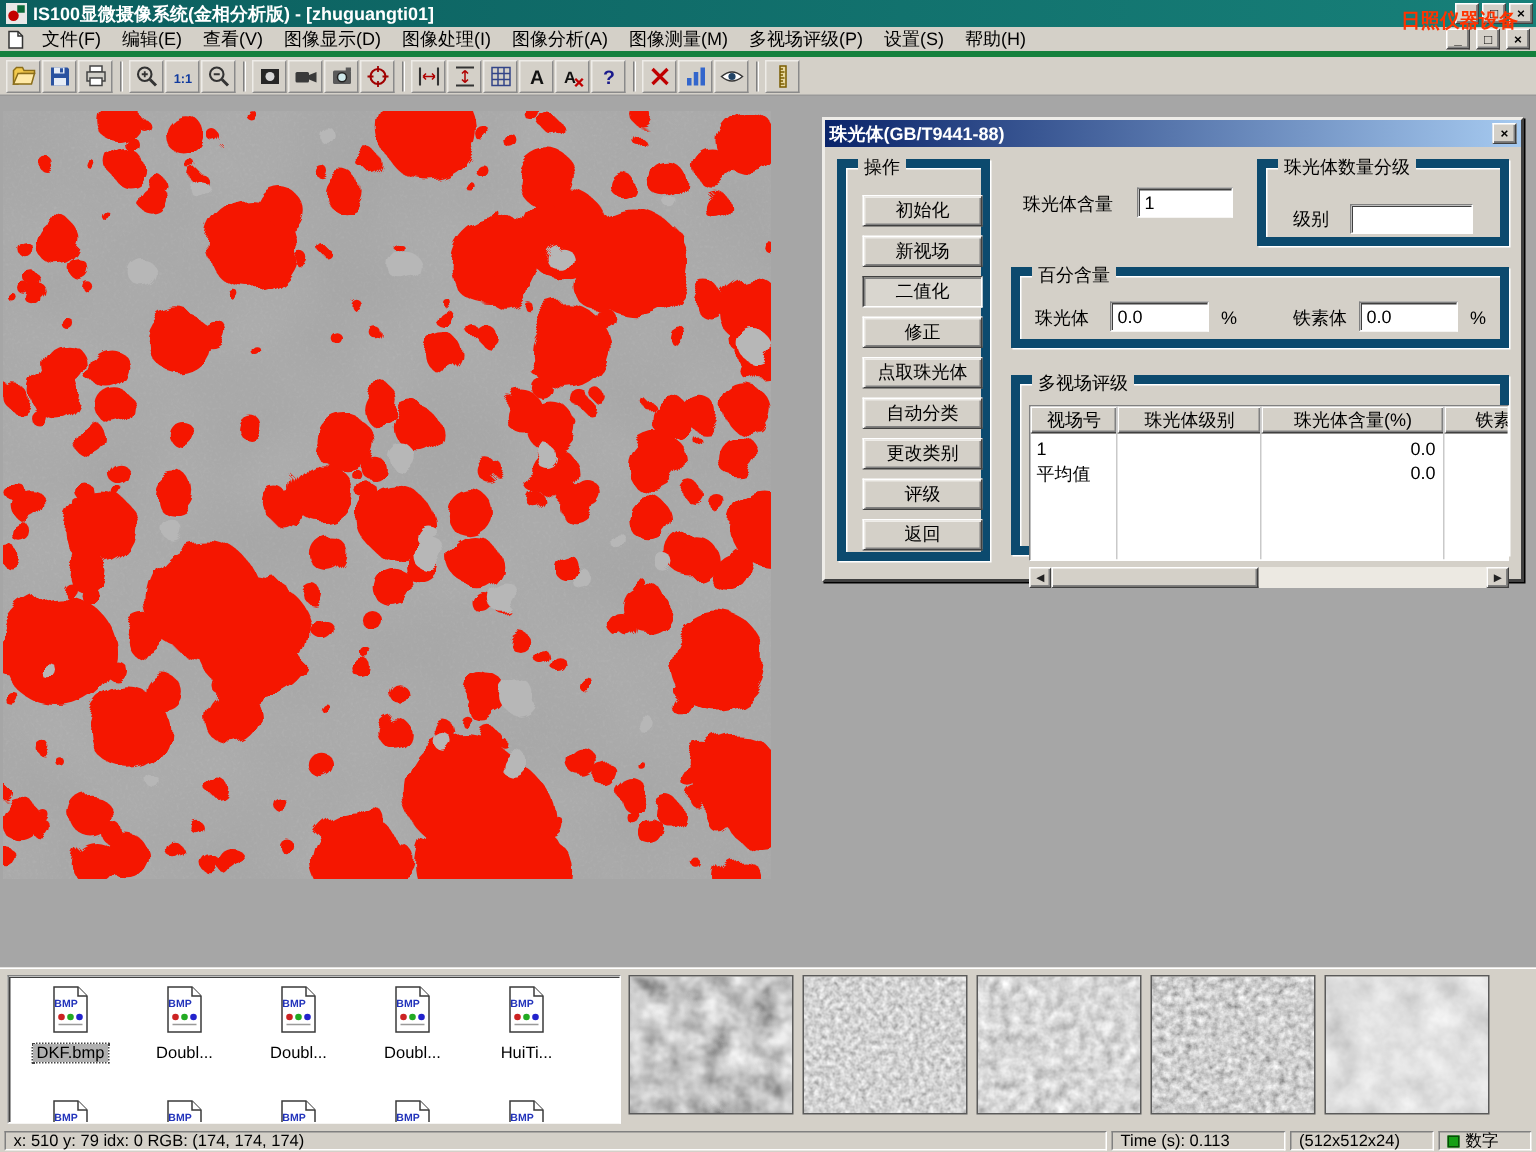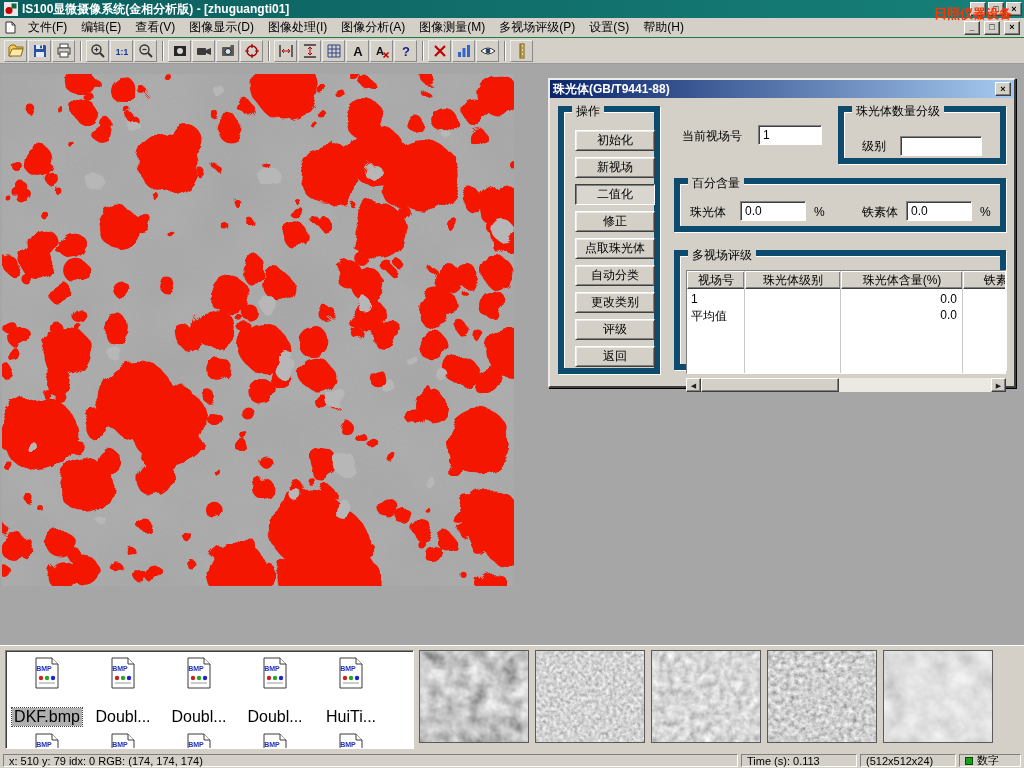--- a/index.html
+++ b/index.html
@@ -12,21 +12,21 @@
     padding:0 2px;color:#fff;font-weight:bold;}
   .app-icon{width:14px;height:14px;margin:0 4px 0 2px;flex:0 0 auto;}
   .title-text{flex:1;white-space:nowrap;overflow:hidden;font-size:12px;}
   .cap-btn{width:16px;height:14px;margin-left:2px;background:#d4d0c8;border:1px solid;
     border-color:#fff #404040 #404040 #fff;box-shadow:inset -1px -1px 0 #808080;
     font-size:9px;line-height:11px;text-align:center;color:#000;font-weight:bold;padding:0;}
   .watermark{position:absolute;left:934px;top:5px;color:#ff3300;font-size:13px;font-weight:bold;
     z-index:60;white-space:nowrap;}
 
   .menubar{position:absolute;left:0;top:18px;width:1024px;height:20px;background:#d4d0c8;
-    display:flex;align-items:center;border-bottom:1px solid #15803d;}
+    display:flex;align-items:center;border-bottom:4px solid #15803d;}
   .mdi-doc{width:13px;height:13px;margin:0 4px;}
   .menu-item{padding:2px 7px;white-space:nowrap;}
   .mdi-ctrls{margin-left:auto;display:flex;gap:2px;padding-right:4px;}
 
   .toolbar{position:absolute;left:0;top:38px;width:1024px;height:26px;background:#d4d0c8;
     display:flex;align-items:center;padding-left:4px;border-bottom:1px solid #9a9a9a;}
   .tool-btn{width:23px;height:22px;background:#d4d0c8;border:1px solid;
     border-color:#eeece8 #8a8a8a #8a8a8a #eeece8;margin-right:1px;display:flex;
     align-items:center;justify-content:center;padding:0;}
   .tool-btn svg{width:16px;height:16px;display:block;}
@@ -74,21 +74,21 @@
   .hs-spacer{flex:1;}
 
   
   .bottom{position:absolute;left:0;top:645px;width:1024px;height:108px;background:#d4d0c8;
     border-top:1px solid #fff;}
   .filelist{position:absolute;left:5px;top:4px;width:409px;height:99px;background:#fff;
     border:1px solid;border-color:#808080 #fff #fff #808080;box-shadow:inset 1px 1px 0 #404040;
     overflow:hidden;}
   .file-item{position:absolute;width:74px;text-align:center;}
   .file-item svg{width:32px;height:32px;}
-  .file-label{font-size:16px;display:inline-block;padding:0 2px;margin-top:16px;white-space:nowrap;}
+  .file-label{font-size:11px;display:inline-block;padding:0 2px;margin-top:4px;white-space:nowrap;}
   .file-label.selected{background:#b0b0b0;outline:1px dotted #444;}
   .thumbs{position:absolute;left:0;top:0;width:100%;height:100%;}
   .thumb{position:absolute;top:4px;width:110px;height:93px;border:1px solid #5a5a5a;overflow:hidden;}
   .thumb svg{width:100%;height:100%;display:block;}
 
   
   .statusbar{position:absolute;left:0;top:753px;width:1024px;height:15px;background:#d4d0c8;
     display:flex;align-items:center;padding:0 3px;gap:3px;font-size:11px;}
   .sb{height:13px;border:1px solid;border-color:#808080 #fff #fff #808080;padding:0 5px;
     white-space:nowrap;display:flex;align-items:center;}
@@ -634,21 +634,21 @@
             <button class="op-btn pressed" style="top: 72px;">二值化</button>
             <button class="op-btn" style="top: 99px;">修正</button>
             <button class="op-btn" style="top: 126px;">点取珠光体</button>
             <button class="op-btn" style="top: 153px;">自动分类</button>
             <button class="op-btn" style="top: 180px;">更改类别</button>
             <button class="op-btn" style="top: 207px;">评级</button>
             <button class="op-btn" style="top: 234px;">返回</button>
           </div>
       </div>
 
-      <span class="lbl" style="left:132px;top:28px;">当前视场号</span>
+      <span class="lbl" style="left:132px;top:28px;">珠光体含量</span>
       <input class="txt" style="left: 208px; top: 27px; width: 64px;" readonly="" value="1">
 
       <div class="group" style="left:288px;top:8px;width:168px;height:58px;">
         <span class="group-label">珠光体数量分级</span>
         <span class="lbl" style="left:18px;top:24px;">级别</span>
         <input class="txt" style="left: 56px; top: 24px; width: 82px;" readonly="" value="">
       </div>
 
       <div class="group" style="left:124px;top:80px;width:332px;height:54px;">
         <span class="group-label">百分含量</span>

